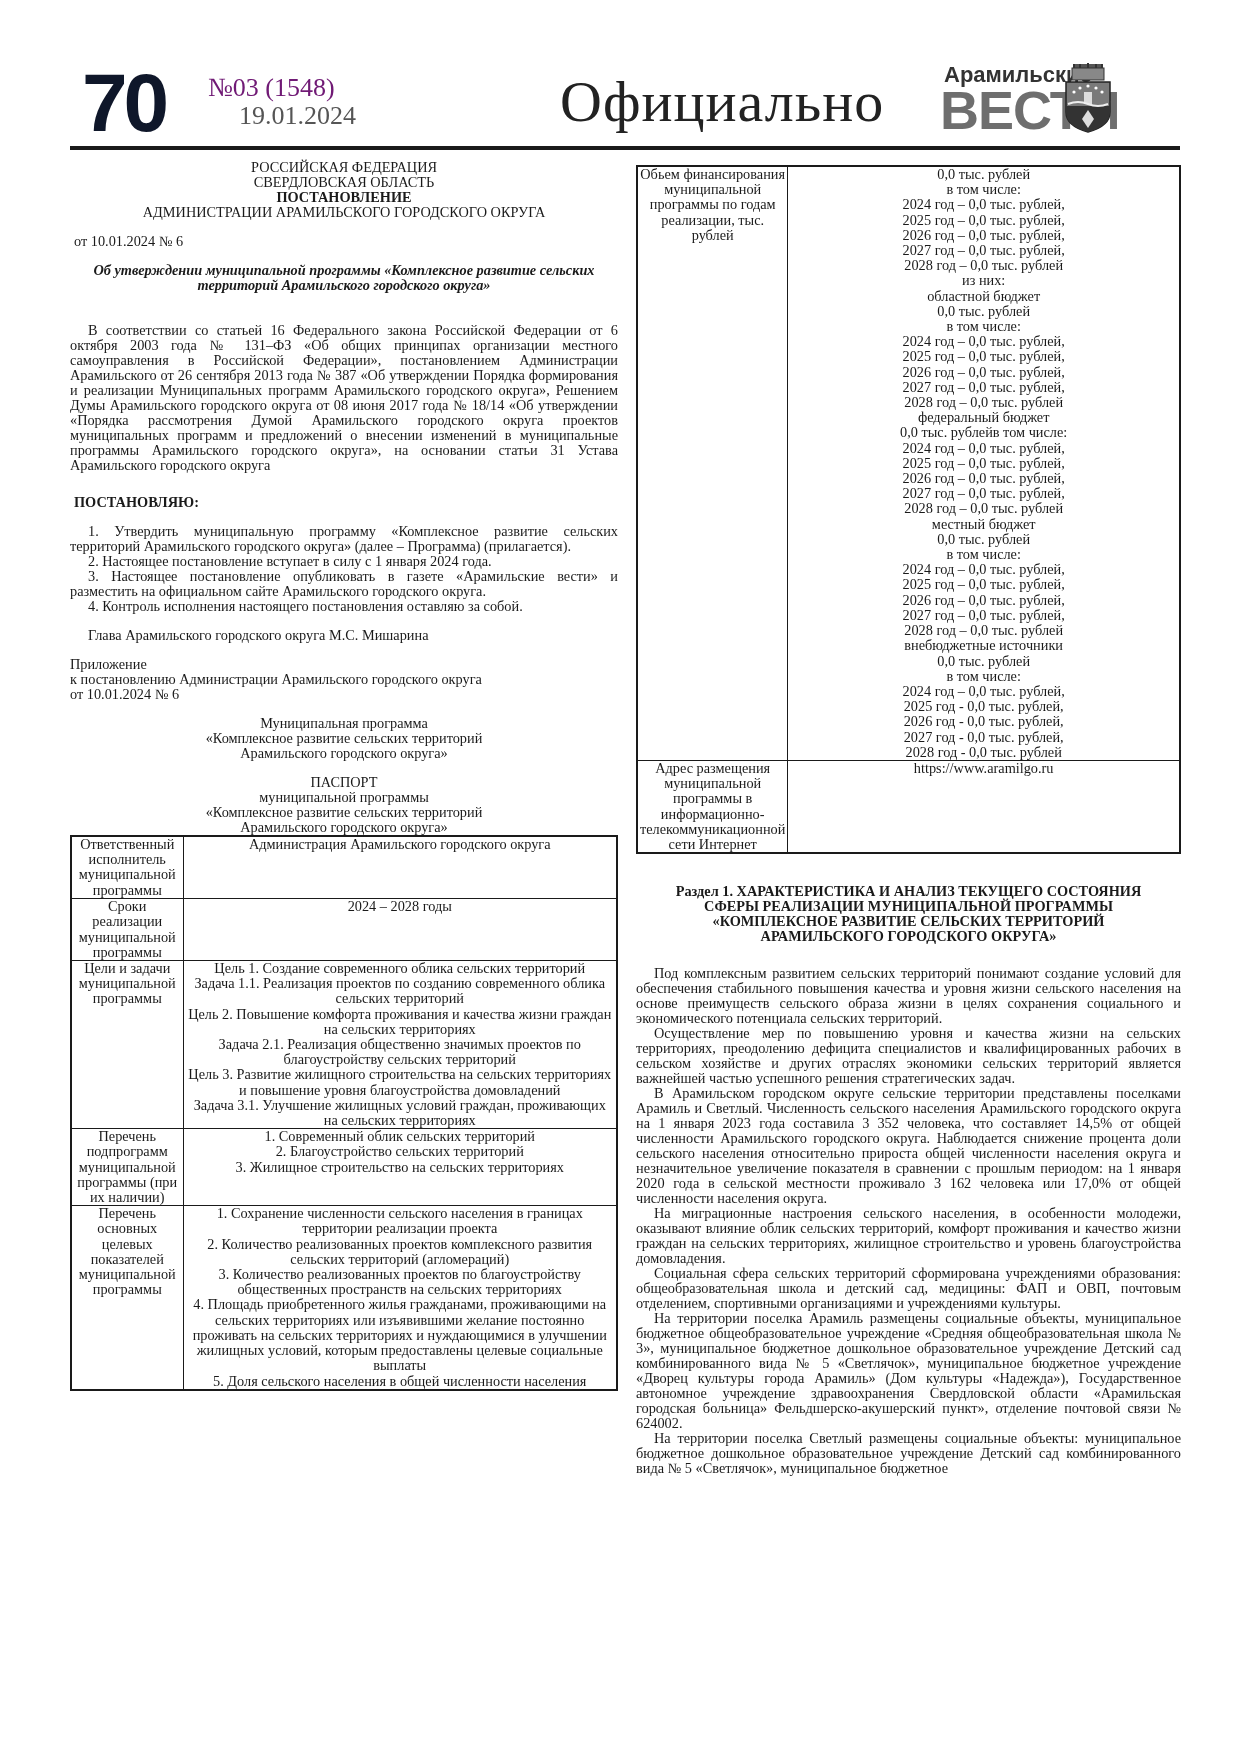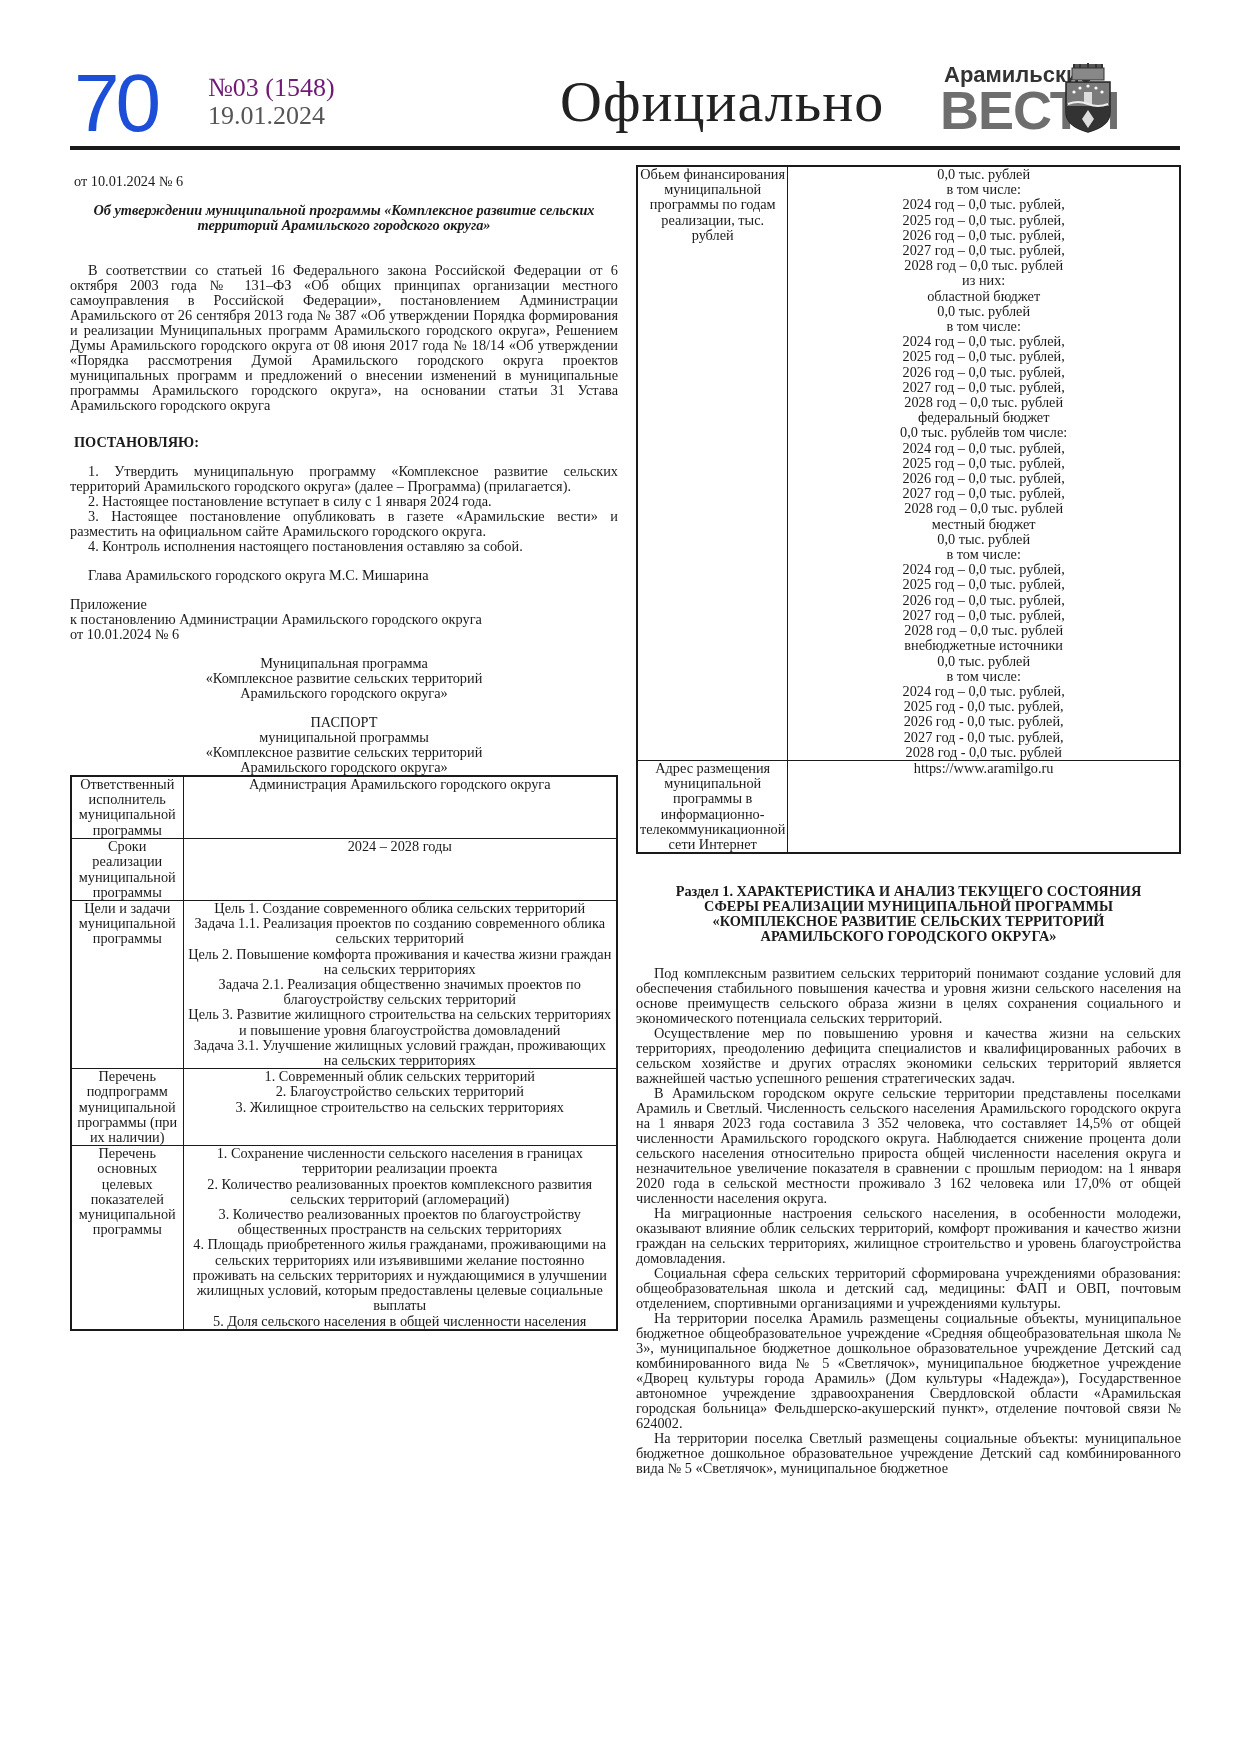--- a/index.html
+++ b/index.html
@@ -1,24 +1,24 @@
 <!DOCTYPE html>
 <html><head>
 <meta charset="utf-8">
 <style>
   * { box-sizing: border-box; margin: 0; padding: 0; }
   html, body { width: 1241px; height: 1754px; background: #ffffff; }
   body { position: relative; font-family: "Liberation Serif", "DejaVu Serif", serif; color: #1a1a1a; overflow: hidden; }
 
   
   .masthead { position: absolute; left: 70px; top: 62px; width: 1110px; height: 84px; }
-  .page-num { position: absolute; left: 4px; top: 0; font-family: "Liberation Sans", sans-serif; font-weight: normal; font-size: 82px; line-height: 82px; letter-spacing: -4px; color: #1d4ed8; }
+  .page-num { position: absolute; left: 12px; top: 0; font-family: "Liberation Sans", sans-serif; font-weight: bold; font-size: 82px; line-height: 82px; letter-spacing: -4px; color: #0f172a; }
   .issue-block { position: absolute; left: 138px; top: 12px; font-family: "Liberation Serif", serif; color: #333; }
   .issue-num { font-size: 26px; line-height: 28px; display: block; color: #701a75; }
-  .issue-date { font-size: 26px; line-height: 28px; display: block; color: #555; }
+  .issue-date { font-size: 26px; line-height: 28px; display: block; color: #555; margin-left: 31px; }
   .rubric { position: absolute; left: 490px; top: 8px; font-family: "Liberation Serif", serif; font-size: 58px; line-height: 64px; color: #222; letter-spacing: 1px; }
   .logo { position: absolute; left: 870px; top: 0px; width: 170px; height: 78px; }
   .logo-top { position: absolute; left: 4px; top: 0; font-family: "Liberation Sans", sans-serif; font-size: 22px; font-weight: bold; color: #333; letter-spacing: 0px; }
   .logo-main { position: absolute; left: 0; top: 20px; font-family: "Liberation Sans", sans-serif; font-size: 54px; line-height: 56px; font-weight: bold; color: #6e6e6e; letter-spacing: -1px; }
   .coat { position: absolute; left: 1062px; top: 62px; width: 52px; height: 72px; }
   .rule { position: absolute; left: 70px; top: 146px; width: 1110px; height: 4px; background: #1a1a1a; }
 
   
   .col { position: absolute; top: 160px; font-size: 14.3px; line-height: 15px; }
   .col-left { left: 70px; width: 548px; }
@@ -70,20 +70,26 @@
   <circle cx="12" cy="30" r="1.6" fill="#fff"></circle>
     <circle cx="18" cy="26" r="1.6" fill="#fff"></circle>
   <circle cx="26" cy="24" r="1.6" fill="#fff"></circle>
     <circle cx="34" cy="26" r="1.6" fill="#fff"></circle>
   <circle cx="40" cy="30" r="1.6" fill="#fff"></circle>
   <path d="M6 42 Q16 38 26 42 Q36 46 46 42" stroke="#eee" stroke-width="2" fill="none"></path>
 </svg>
 <div class="rule"></div>
 
 <section class="col col-left">
+  <div class="center head-lines">
+    <span>РОССИЙСКАЯ ФЕДЕРАЦИЯ</span>
+    <span>СВЕРДЛОВСКАЯ ОБЛАСТЬ</span>
+    <span class="bold">ПОСТАНОВЛЕНИЕ</span>
+    <span>АДМИНИСТРАЦИИ АРАМИЛЬСКОГО ГОРОДСКОГО ОКРУГА</span>
+  </div>
   <div class="gap-m"></div>
   <div style="padding-left:4px">от 10.01.2024 № 6</div>
   <div class="gap-m"></div>
   <div class="center ital-bold" style="padding:0 4px">Об утверждении муниципальной программы «Комплексное развитие сельских территорий Арамильского городского округа»</div>
   <div class="gap-l"></div>
   <div class="gap-s"></div>
   <p class="justify indent">В соответствии со статьей 16 Федерального закона Российской Федерации от 6 октября 2003 года № 131–ФЗ «Об общих принципах организации местного самоуправления в Российской Федерации», постановлением Администрации Арамильского от 26 сентября 2013 года № 387 «Об утверждении Порядка формирования и реализации Муниципальных программ Арамильского городского округа», Решением Думы Арамильского городского округа от 08 июня 2017 года № 18/14 «Об утверждении «Порядка рассмотрения Думой Арамильского городского округа проектов муниципальных программ и предложений о внесении изменений в муниципальные программы Арамильского городского округа», на основании статьи 31 Устава Арамильского городского округа</p>
   <div class="gap-l"></div>
   <div class="bold" style="padding-left:4px">ПОСТАНОВЛЯЮ:</div>
   <div class="gap-m"></div>

